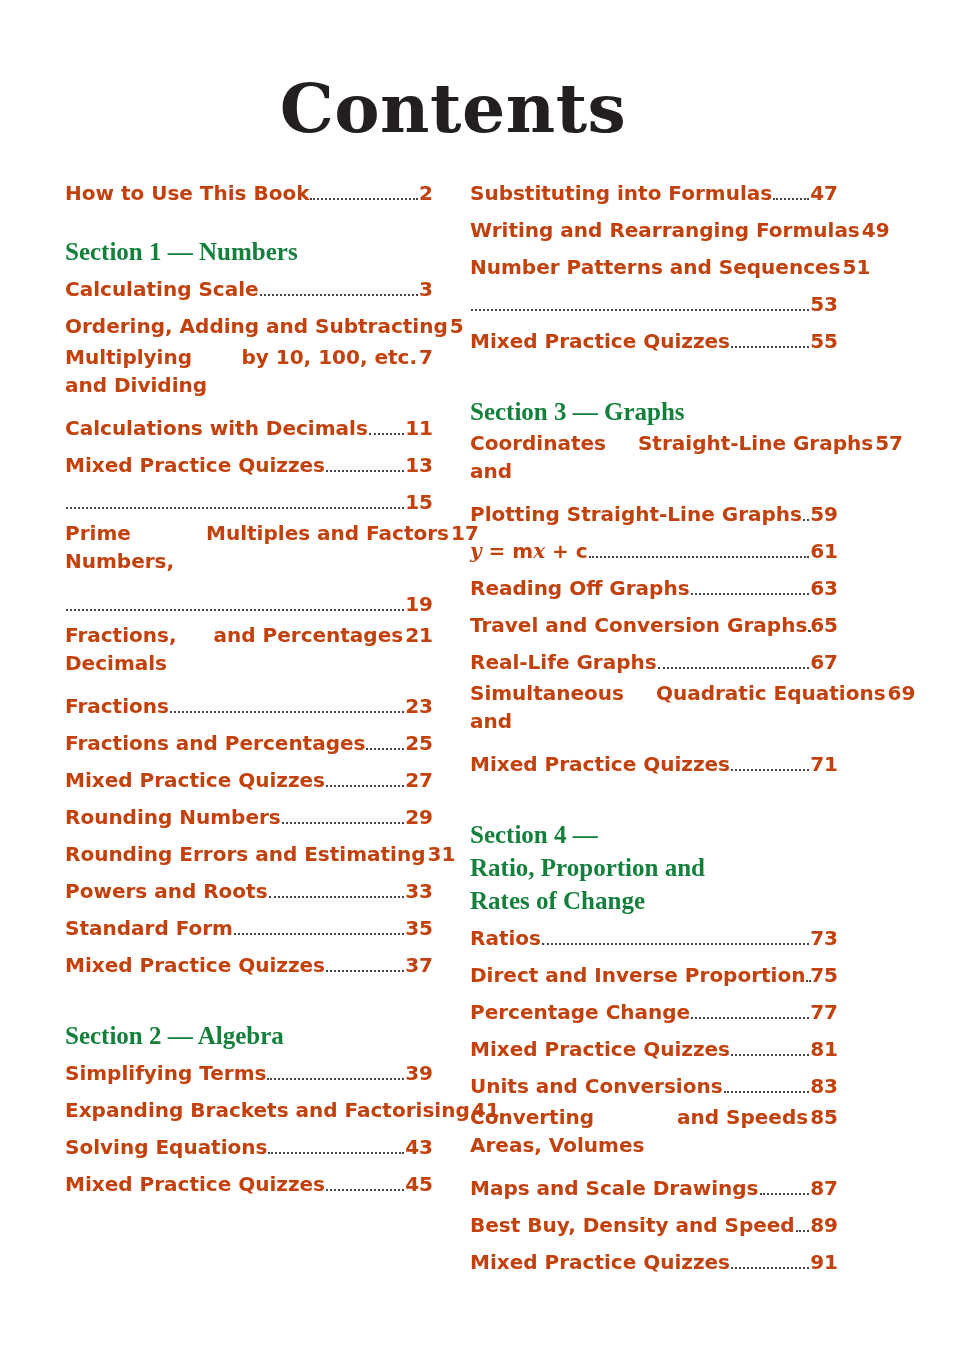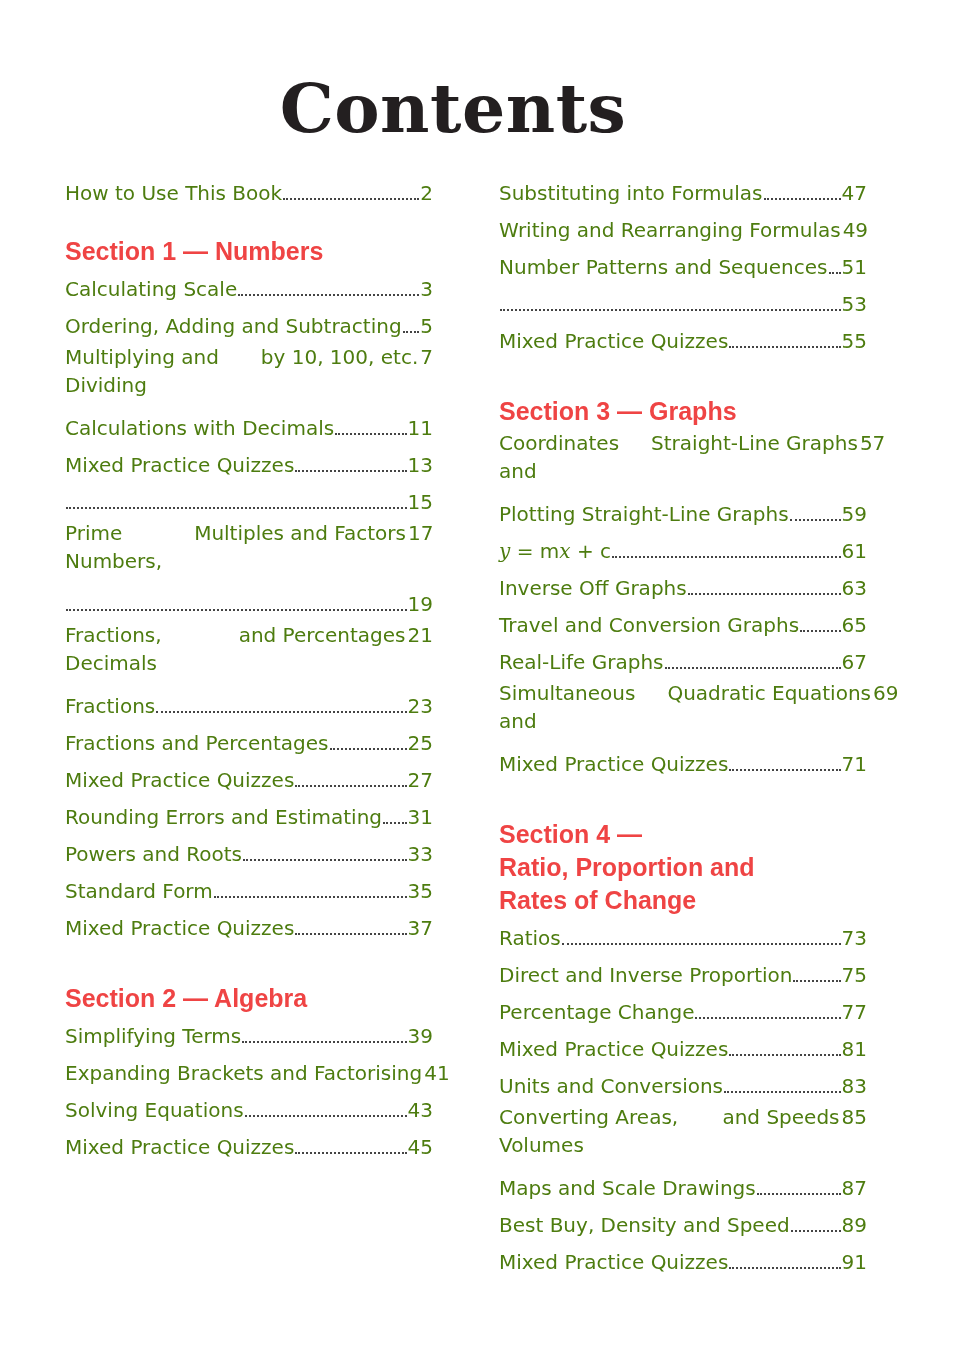--- a/index.html
+++ b/index.html
@@ -5,34 +5,34 @@
   * { margin: 0; padding: 0; box-sizing: border-box; }
   html, body { width: 958px; height: 1360px; background: #ffffff; }
   body { position: relative; color: #231f20; font-family: "DejaVu Sans", sans-serif; overflow: hidden; }
   .title {
     position: absolute; top: 68px; left: 0; width: 906px; text-align: center;
     font-family: "DejaVu Serif", serif; font-weight: bold; font-size: 68px; letter-spacing: 0.5px;
     color: #231f20;
   }
   .col { position: absolute; top: 170px; }
   .col.left { left: 65px; width: 368px; }
-  .col.right { left: 499px; width: 368px; }
+  .col.right { left: 470px; width: 368px; }
   .entry {
     display: flex; align-items: flex-end; font-size: 20px; line-height: 28px;
-    font-weight: 400; color: #4d7c0f; height: 37px; padding-top: 3px;
+    font-weight: 700; color: #c2410c; height: 37px; padding-top: 3px;
   }
   .entry.two { flex-direction: row; align-items: stretch; height: 65px; }
   .entry.two .l1 { line-height: 28px; }
   .entry.two .l2 { display: flex; align-items: flex-start; padding-left: 32px; line-height: 28px; }
   .lbl { white-space: nowrap; }
   .dots { flex: 1; border-bottom: 2px dotted #444; margin: 0 1px 7px 1px; height: 1px; }
   .pg { white-space: nowrap; }
   .section-heading {
-    font-family: Liberation Sans, sans-serif; font-weight: bold; font-size: 25px; line-height: 33px;
-    color: #ef4444;
+    font-family: Liberation Serif, serif; font-weight: bold; font-size: 25px; line-height: 33px;
+    color: #15803d;
   }
   .math { font-family: "DejaVu Serif", serif; font-style: italic; }
 </style>
 </head>
 <body>
 
 <h1 class="title">Contents</h1>
 
 <div class="col left">
   <div class="entry">
@@ -104,20 +104,25 @@
         <span class="lbl">Fractions and Percentages</span>
         <span class="dots"></span>
         <span class="pg">25</span>
       </div>
       <div class="entry">
         <span class="lbl">Mixed Practice Quizzes</span>
         <span class="dots"></span>
         <span class="pg">27</span>
       </div>
       <div class="entry">
+        <span class="lbl">Rounding Numbers</span>
+        <span class="dots"></span>
+        <span class="pg">29</span>
+      </div>
+      <div class="entry">
         <span class="lbl">Rounding Errors and Estimating</span>
         <span class="dots"></span>
         <span class="pg">31</span>
       </div>
       <div class="entry">
         <span class="lbl">Powers and Roots</span>
         <span class="dots"></span>
         <span class="pg">33</span>
       </div>
       <div class="entry">
@@ -199,21 +204,21 @@
         <span class="lbl">Plotting Straight-Line Graphs</span>
         <span class="dots"></span>
         <span class="pg">59</span>
       </div>
       <div class="entry">
         <span class="lbl math-label"><span class="math">y</span><span> </span><span>=</span><span> </span><span>m</span><span class="math">x</span><span> </span><span>+</span><span> </span><span>c</span></span>
         <span class="dots"></span>
         <span class="pg">61</span>
       </div>
       <div class="entry">
-        <span class="lbl">Inverse Off Graphs</span>
+        <span class="lbl">Reading Off Graphs</span>
         <span class="dots"></span>
         <span class="pg">63</span>
       </div>
       <div class="entry">
         <span class="lbl">Travel and Conversion Graphs</span>
         <span class="dots"></span>
         <span class="pg">65</span>
       </div>
       <div class="entry">
         <span class="lbl">Real-Life Graphs</span>

